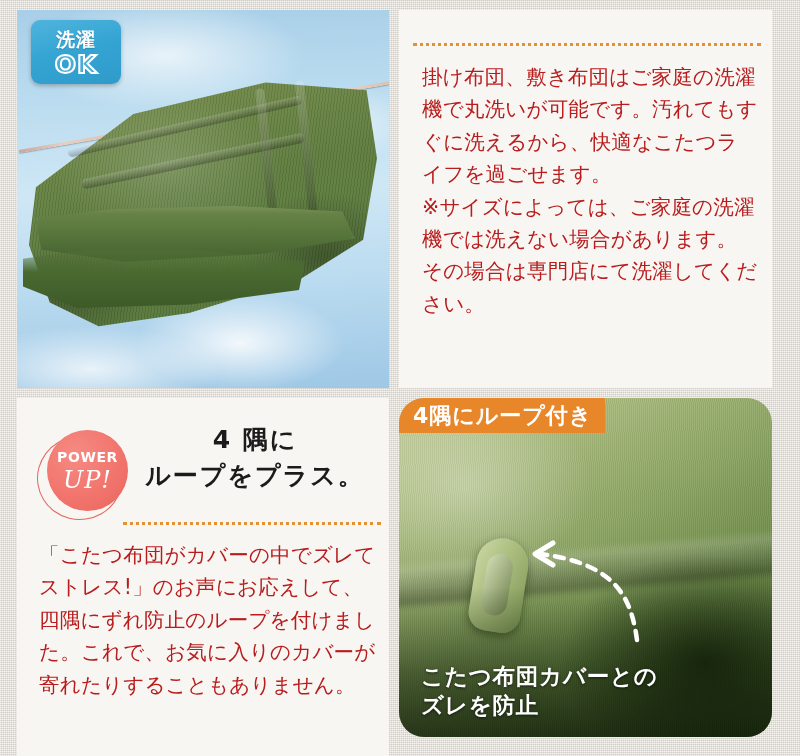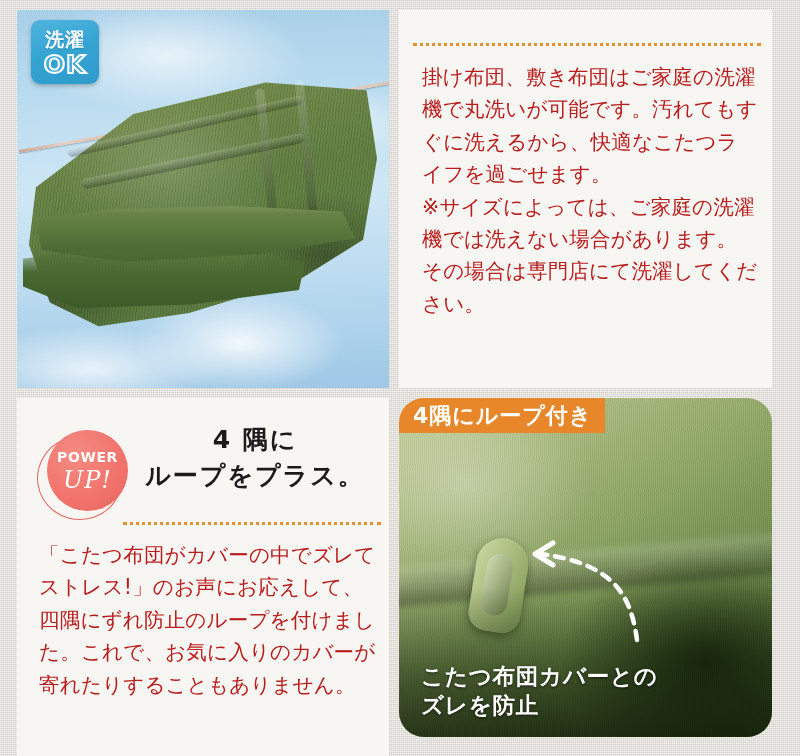--- a/index.html
+++ b/index.html
@@ -79,21 +79,21 @@
   }
   #fold-bottom {
     position: absolute; left: 6px; top: 238px; width: 300px; height: 60px;
     background: linear-gradient(180deg, #61804126 0%, #4a6a31 40%, #3d5a28 100%);
     clip-path: polygon(0% 18%, 22% 2%, 60% 4%, 94% 22%, 92% 70%, 56% 94%, 18% 100%, 0% 64%);
   }
 
   
   #badge-washable {
     position: absolute; left: 14px; top: 10px;
-    width: 68px; height: 64px;
+    width: 90px; height: 64px;
     border-radius: 9px;
     background: linear-gradient(165deg, #4fb4dd 0%, #34a4d3 48%, #2f9bcb 100%);
     box-shadow: 0 2px 4px rgba(0,0,0,0.25);
     display: flex; flex-direction: column;
     align-items: center; justify-content: center;
     padding-top: 2px;
   }
   #badge-washable .bw-kanji {
     color: #ffffff;
     font-size: 19px;

